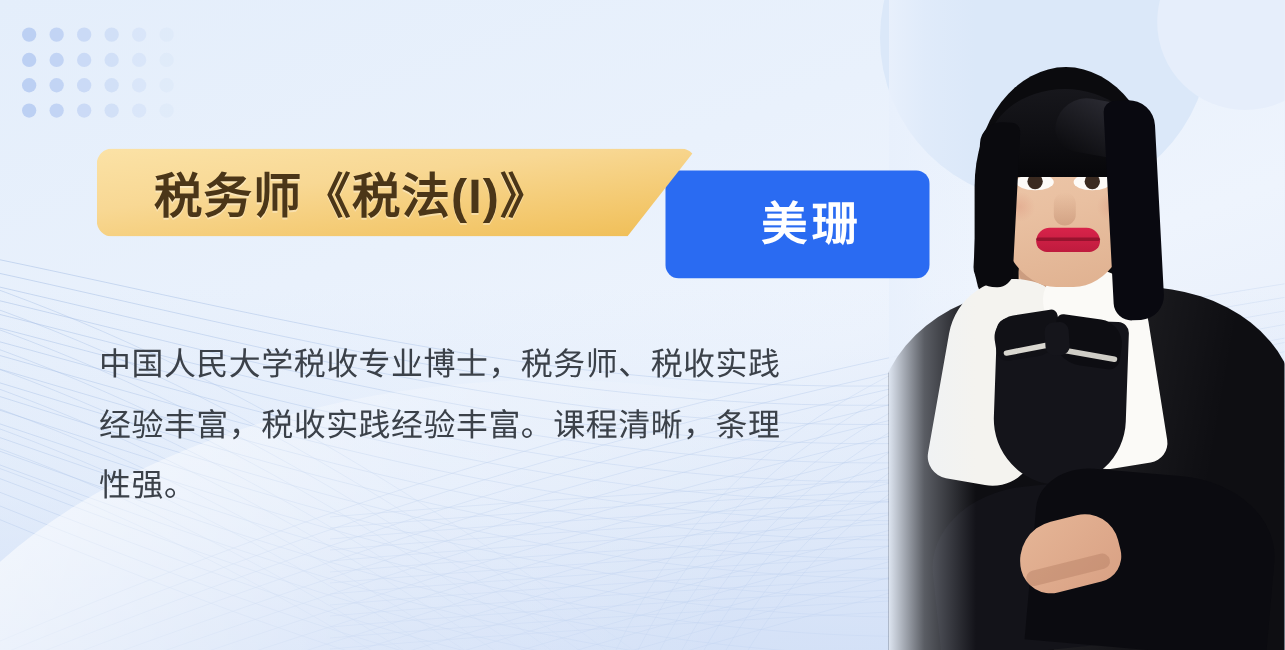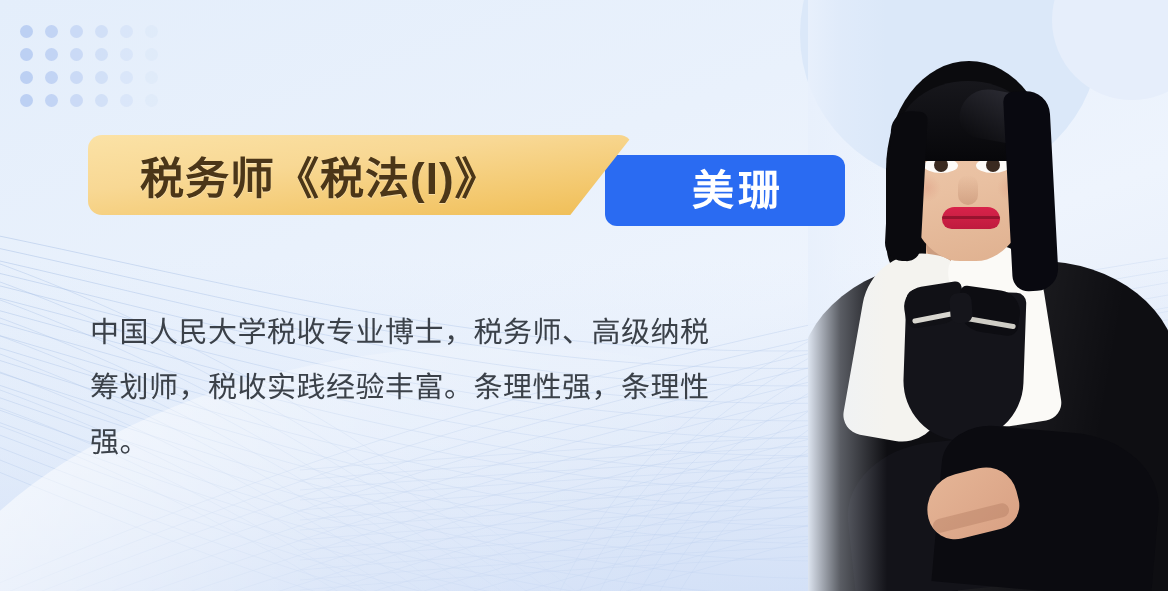--- a/index.html
+++ b/index.html
@@ -63,21 +63,21 @@
   }
 
   
   #title-row {
     position:absolute; left:88px; top:135px;
     width:680px; height:110px;
   }
 
   #name-badge {
     position:absolute; left:517px; top:20px;
-    width:240px; height:71px;
+    width:240px; height:98px;
     background:#2a6bf2;
     border-radius:12px;
     display:flex; align-items:center; justify-content:center;
     z-index:1;
   }
   #name-badge .name-text {
     color:#ffffff;
     font-size:42px;
     font-weight:700;
     letter-spacing:4px;
@@ -490,15 +490,15 @@
 
     <div id="name-badge">
       <span class="name-text">美珊</span>
     </div>
 
     <div id="title-plate">
       <span id="title-plate-inner">税务师《税法(I)》</span>
     </div>
   </div>
 
-  <p id="description">中国人民大学税收专业博士，税务师、高级纳税筹划师，税收实践经验丰富。条理性强，条理性强。</p>
+  <p id="description">中国人民大学税收专业博士，税务师、税收实践经验丰富，税收实践经验丰富。课程清晰，条理性强。</p>
 
 </div>
 
 </body></html>

